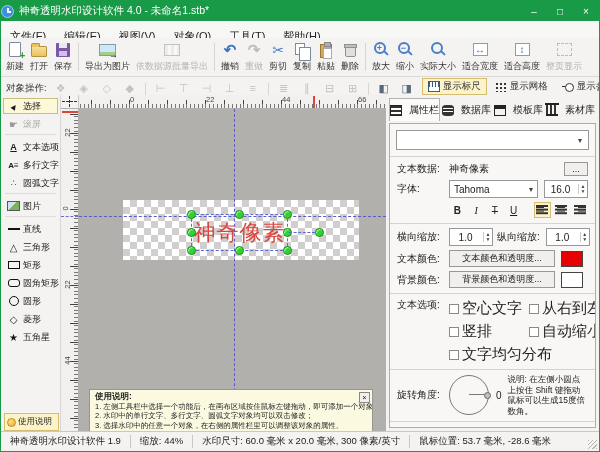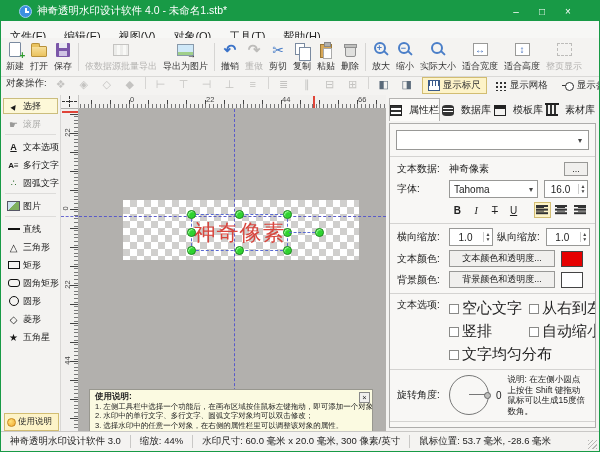--- a/index.html
+++ b/index.html
@@ -1,20 +1,20 @@
 <!DOCTYPE html>
 <html><head>
 <meta charset="utf-8">
 <style>
   *{margin:0;padding:0;box-sizing:border-box}
   body{font-family:"Liberation Sans",sans-serif;background:#888;-webkit-font-smoothing:antialiased}
   #app{position:relative;width:600px;height:452px;background:#f4f3f1;border:1px solid #189a46;overflow:hidden;font-family:"Liberation Sans",sans-serif}
 
   
-  .titlebar{position:absolute;top:0;left:0;right:0;height:20px;background:#189a46;display:flex;align-items:center;padding:0 18px;gap:5px}
+  .titlebar{position:absolute;top:0;left:0;right:0;height:20px;background:#189a46;display:flex;align-items:center;padding:0 0;gap:5px}
   .appicon{width:13px;height:13px;border-radius:50%;background:#3b8fe0;border:1px solid #9ecdf2;position:relative;flex:none}
   .appicon::before{content:"";position:absolute;left:5px;top:2px;width:1.5px;height:4.5px;background:#fff}
   .appicon::after{content:"";position:absolute;left:5px;top:5.5px;width:3.5px;height:1.5px;background:#fff}
   .wtitle{color:#fff;font-size:10.5px;white-space:nowrap}
   .winctl{margin-left:auto;display:flex}
   .winbtn{width:26px;height:20px;display:flex;align-items:center;justify-content:center;color:#fff;font-size:10px}
 
   
   .menubar{position:absolute;top:20px;left:0;right:0;height:32px;background:#f7f7f5;border-bottom:1px solid #e3e2e0;display:flex;align-items:center;font-size:11px;color:#222}
   .menu-item{padding:0 9px;height:100%;display:flex;align-items:center}
@@ -45,21 +45,21 @@
   .ic-paste::after{content:"";position:absolute;left:3px;top:-3px;width:5px;height:3px;background:#b0b0ae;border:1px solid #888}
   .ic-trash{position:relative;width:11px;height:11px;background:#e0e0de;border:1px solid #909090;border-radius:1px 1px 2px 2px;margin-top:3px}
   .ic-trash::before{content:"";position:absolute;top:-3px;left:-2px;right:-2px;height:2px;background:#c0c0be;border:1px solid #909090}
   .mag{position:relative;width:12px;height:12px;border:2px solid #4a7ec8;border-radius:50%;display:flex;align-items:center;justify-content:center;margin:0 3px 3px 0}
   .mag::after{content:"";position:absolute;width:6px;height:2px;background:#4a7ec8;transform:rotate(45deg);right:-5px;bottom:-2px;border-radius:1px}
   .mag i{font-style:normal;font-size:9px;font-weight:bold;color:#4a7ec8;line-height:8px}
   .fitbox{width:15px;height:13px;border:1px solid #9a9a98;background:#fff;display:flex;align-items:center;justify-content:center;font-size:10px;color:#3a68b8;font-weight:bold}
   .fullpage{width:15px;height:13px;border:1px dashed #bdbcba;background:#f4f3f1}
 
   
-  .objectbar{position:absolute;top:76px;left:0;right:0;height:18px;display:flex;align-items:flex-start;font-size:9.5px;color:#333;padding:0 5px}
+  .objectbar{position:absolute;top:76px;left:0;right:0;height:18px;display:flex;align-items:flex-end;font-size:9.5px;color:#333;padding:0 5px}
   .ob-label{margin-right:6px;flex:none}
   .ob-ico{width:16px;height:14px;display:flex;align-items:center;justify-content:center;font-size:11px;color:#c4c3c1;margin-right:7px;flex:none}
   .ob-ico.en{color:#5a6a7a}
   .ob-sep{width:1px;height:12px;background:#d6d5d3;margin:0 7px 0 0;flex:none}
   .viewbtns{margin-left:auto;display:flex;gap:2px}
   .viewbtn{display:flex;align-items:center;gap:3px;padding:1px 5px;border:1px solid transparent;white-space:nowrap}
   .viewbtn.active{background:#fdf3c8;border-color:#d2bd72}
   .vi{width:12px;height:11px;position:relative;display:inline-block;flex:none}
   .vi-ruler{border:1px solid #3a5a8a;background:#fff repeating-linear-gradient(90deg,#3a5a8a 0 1px,transparent 1px 3px) 0 0/100% 5px no-repeat}
   .vi-grid{background:radial-gradient(#333 1.2px,transparent 1.2px);background-size:4px 4px;height:10px}
@@ -215,31 +215,31 @@
         </span>
         <span>打开</span>
       </div>
     <div class="tbtn">
         <span class="ic">
           <i class="ic-save"></i>
         </span>
         <span>保存</span>
       </div>
     <div class="tsep"></div>
+    <div class="tbtn">
+        <span class="ic">
+          <i class="ic-image"></i>
+        </span>
+        <span>导出为图片</span>
+      </div>
     <div class="tbtn disabled">
         <span class="ic">
           <i class="ic-batch"></i>
         </span>
         <span>依数据源批量导出</span>
-      </div>
-    <div class="tbtn">
-        <span class="ic">
-          <i class="ic-image"></i>
-        </span>
-        <span>导出为图片</span>
       </div>
     <div class="tsep"></div>
     <div class="tbtn">
         <span class="ic g-undo">↶</span>
         <span>撤销</span>
       </div>
     <div class="tbtn disabled">
         <span class="ic g-redo">↷</span>
         <span>重做</span>
       </div>
@@ -592,19 +592,19 @@
 
   <div class="helpbox">
     <div class="ht">使用说明:</div>
     <div class="hl">1. 左侧工具栏中选择一个功能后，在画布区域按住鼠标左键拖动，即可添加一个对象；</div>
     <div class="hl">2. 水印中的单行文字、多行文字、圆弧文字对象均可以双击修改；</div>
     <div class="hl">3. 选择水印中的任意一个对象，在右侧的属性栏里可以调整该对象的属性。</div>
     <span class="hclose">×</span>
   </div>
 
   <div class="statusbar">
-    <span class="seg">神奇透明水印设计软件 3.0</span>
+    <span class="seg">神奇透明水印设计软件 1.9</span>
     <span class="seg">缩放: 44%</span>
     <span class="seg">水印尺寸: 60.0 毫米 x 20.0 毫米, 300 像素/英寸</span>
     <span class="seg">鼠标位置: 53.7 毫米, -28.6 毫米</span>
   </div>
 
 </div>
 
 </body></html>

